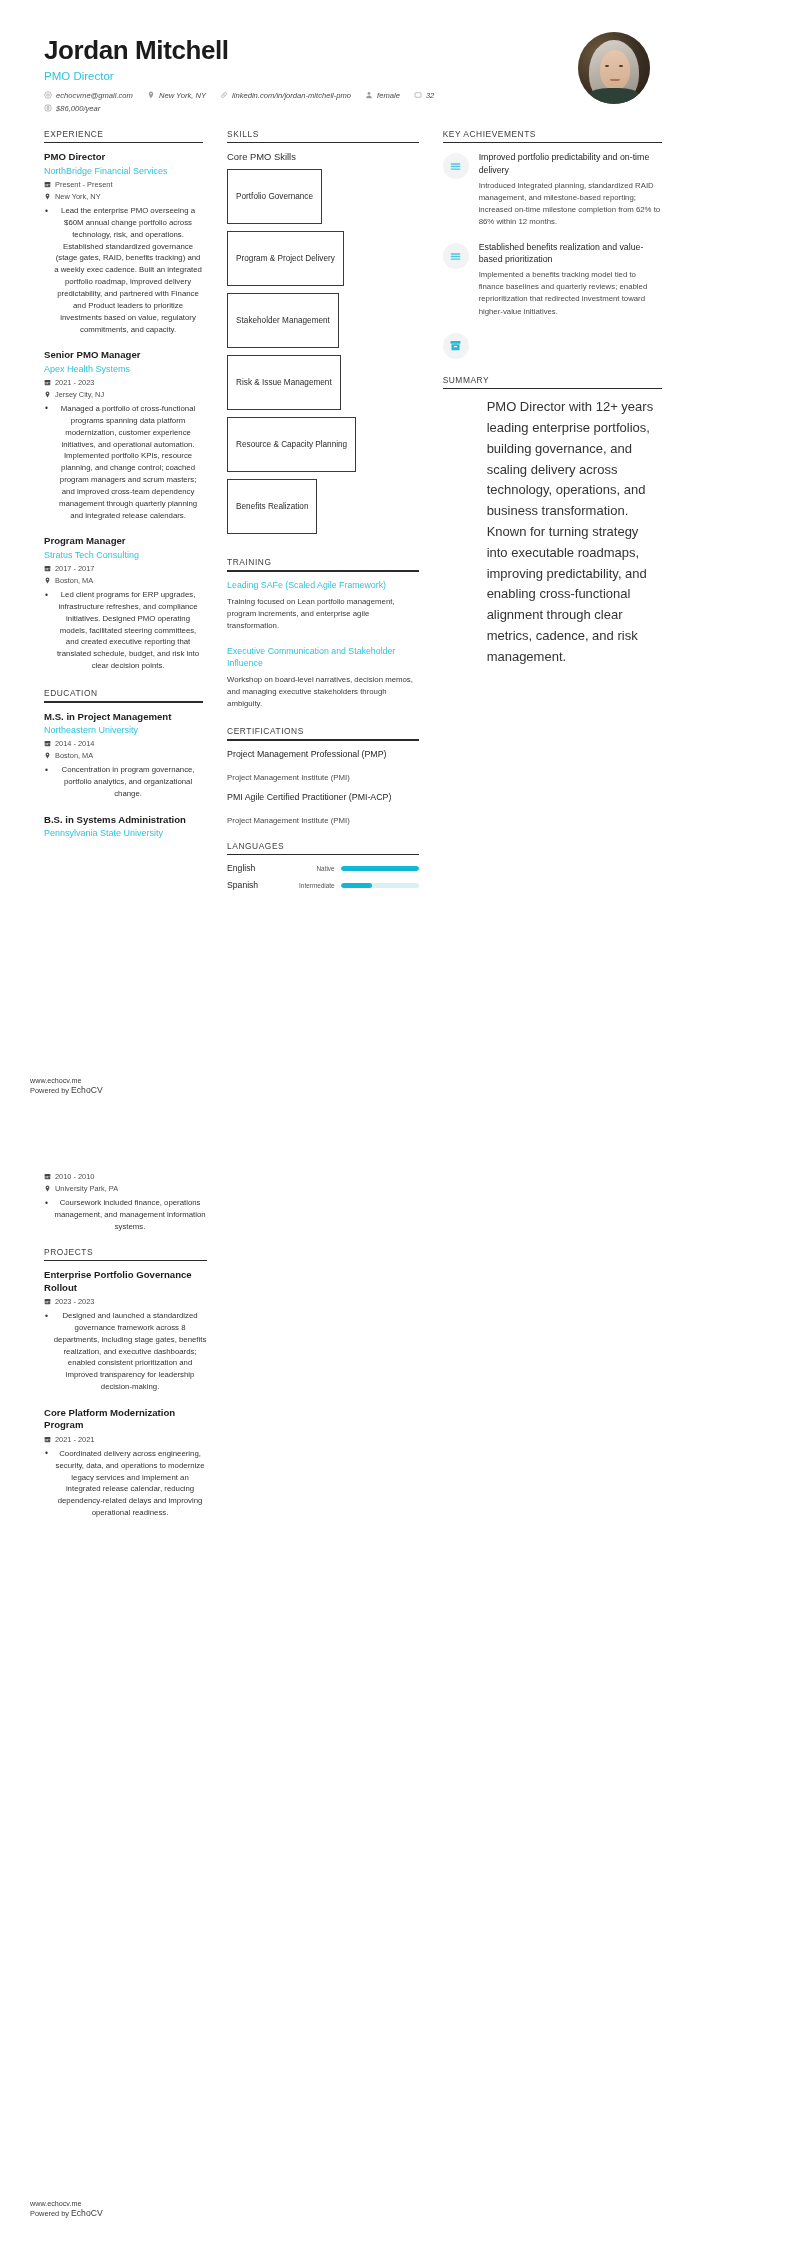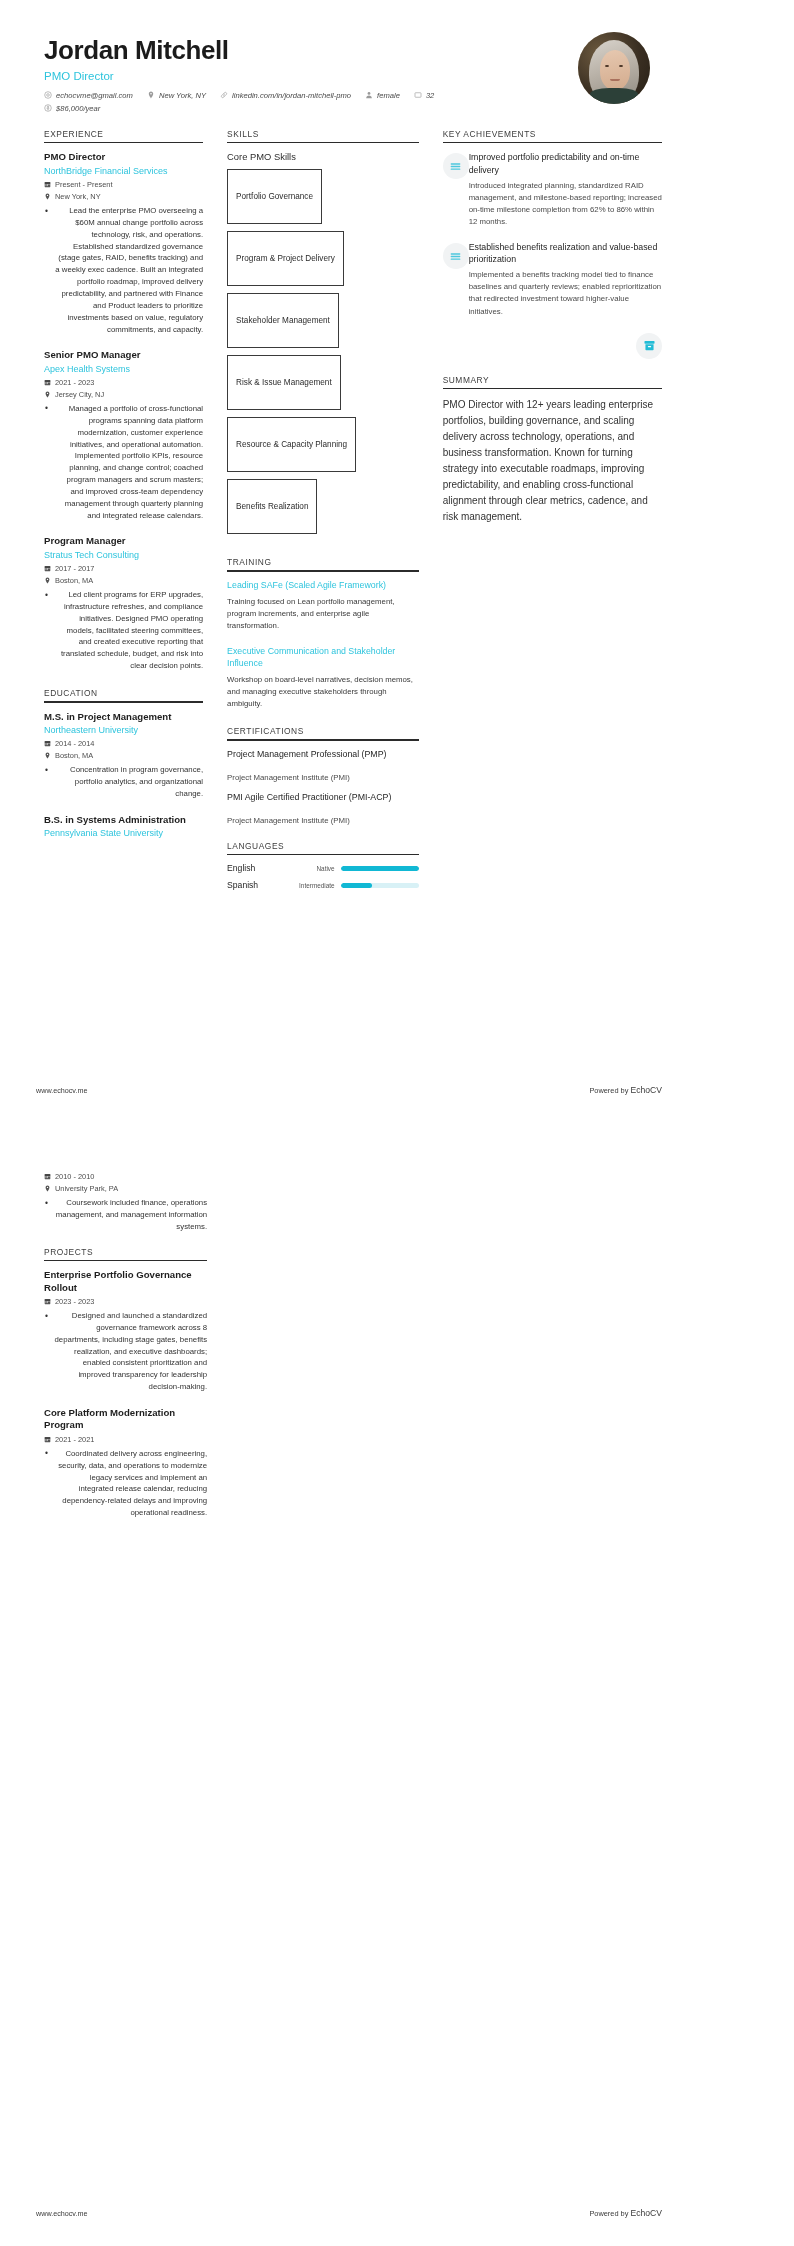--- a/index.html
+++ b/index.html
@@ -178,21 +178,21 @@
     list-style: none;
     margin-top: 4px;
   }
   ul.bullets li {
     position: relative;
     padding-left: 9px;
     font-size: 7.8px;
     line-height: 1.52;
     color: #333;
     margin-bottom: 3px;
-    text-align: right;
+    text-align: center;
   }
   ul.bullets li:before {
     content: "•";
     position: absolute;
     left: 1px; top: -0.5px;
     font-size: 8.5px;
     color: #333;
   }
 
   
@@ -266,23 +266,23 @@
   }
   .lang-fill {
     height: 100%;
     border-radius: 3px;
     background: #11b8d4;
   }
 
   
   .ach {
     display: flex;
+    gap: 10px;
     margin-bottom: 13px;
     align-items: flex-start;
-    justify-content: flex-end;
   }
   .ach-icon {
     flex: 0 0 26px;
     width: 26px; height: 26px;
     border-radius: 50%;
     background: #f1f3f4;
     display: flex;
     align-items: center;
     justify-content: center;
     margin-top: 2px;
@@ -295,35 +295,37 @@
     line-height: 1.38;
   }
   .ach-desc {
     font-size: 7.8px;
     color: #4a4a4a;
     line-height: 1.55;
     margin-top: 4px;
   }
 
   .summary-text {
-    font-size: 10px;
+    font-size: 13px;
     line-height: 1.6;
     color: #333;
+    margin-left: 44px;
   }
 
   
   .footer {
     position: absolute;
-    left: 36px; right: 44px;
+    left: 30px; right: 44px;
     bottom: 28px;
     display: flex;
     align-items: baseline;
     justify-content: space-between;
     font-size: 7.2px;
     color: #3a3a3a;
+    flex-direction: column;
   }
   .footer .brand { font-size: 7.4px; }
   .footer .brand b { font-size: 8.6px; font-weight: normal; }
 </style>
 </head>
 <body>
 
 <div class="page">
 
   <div class="header">

